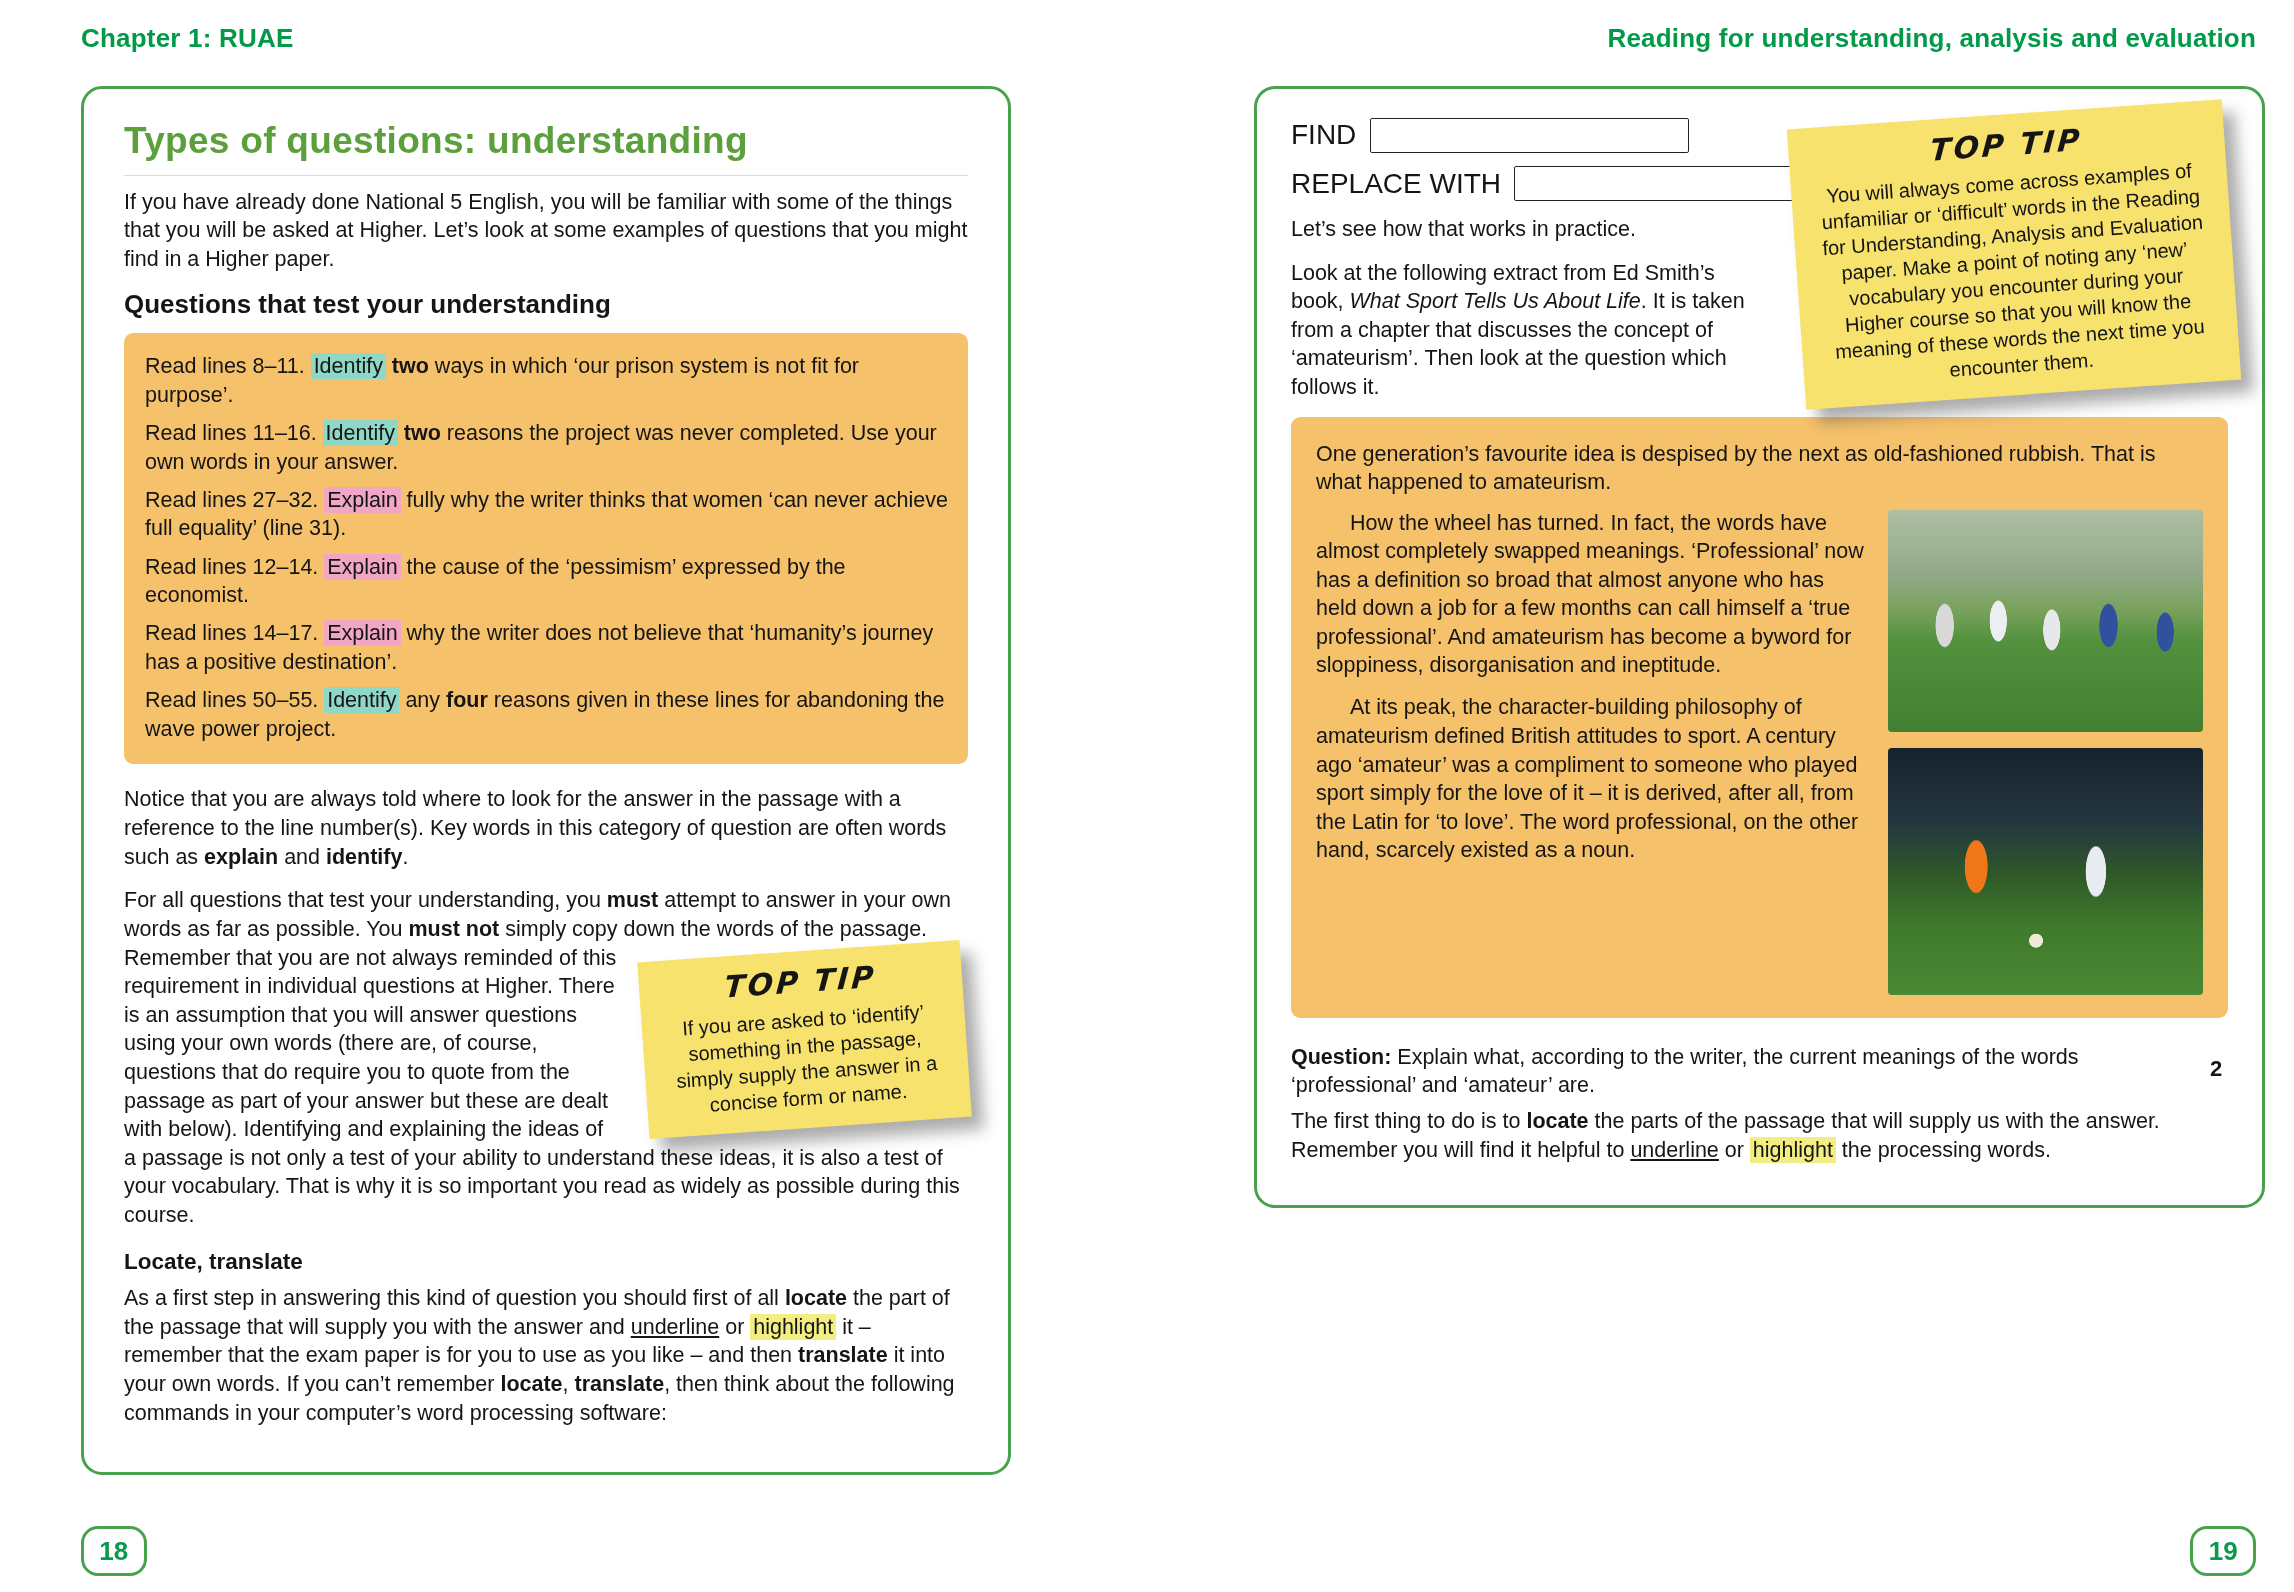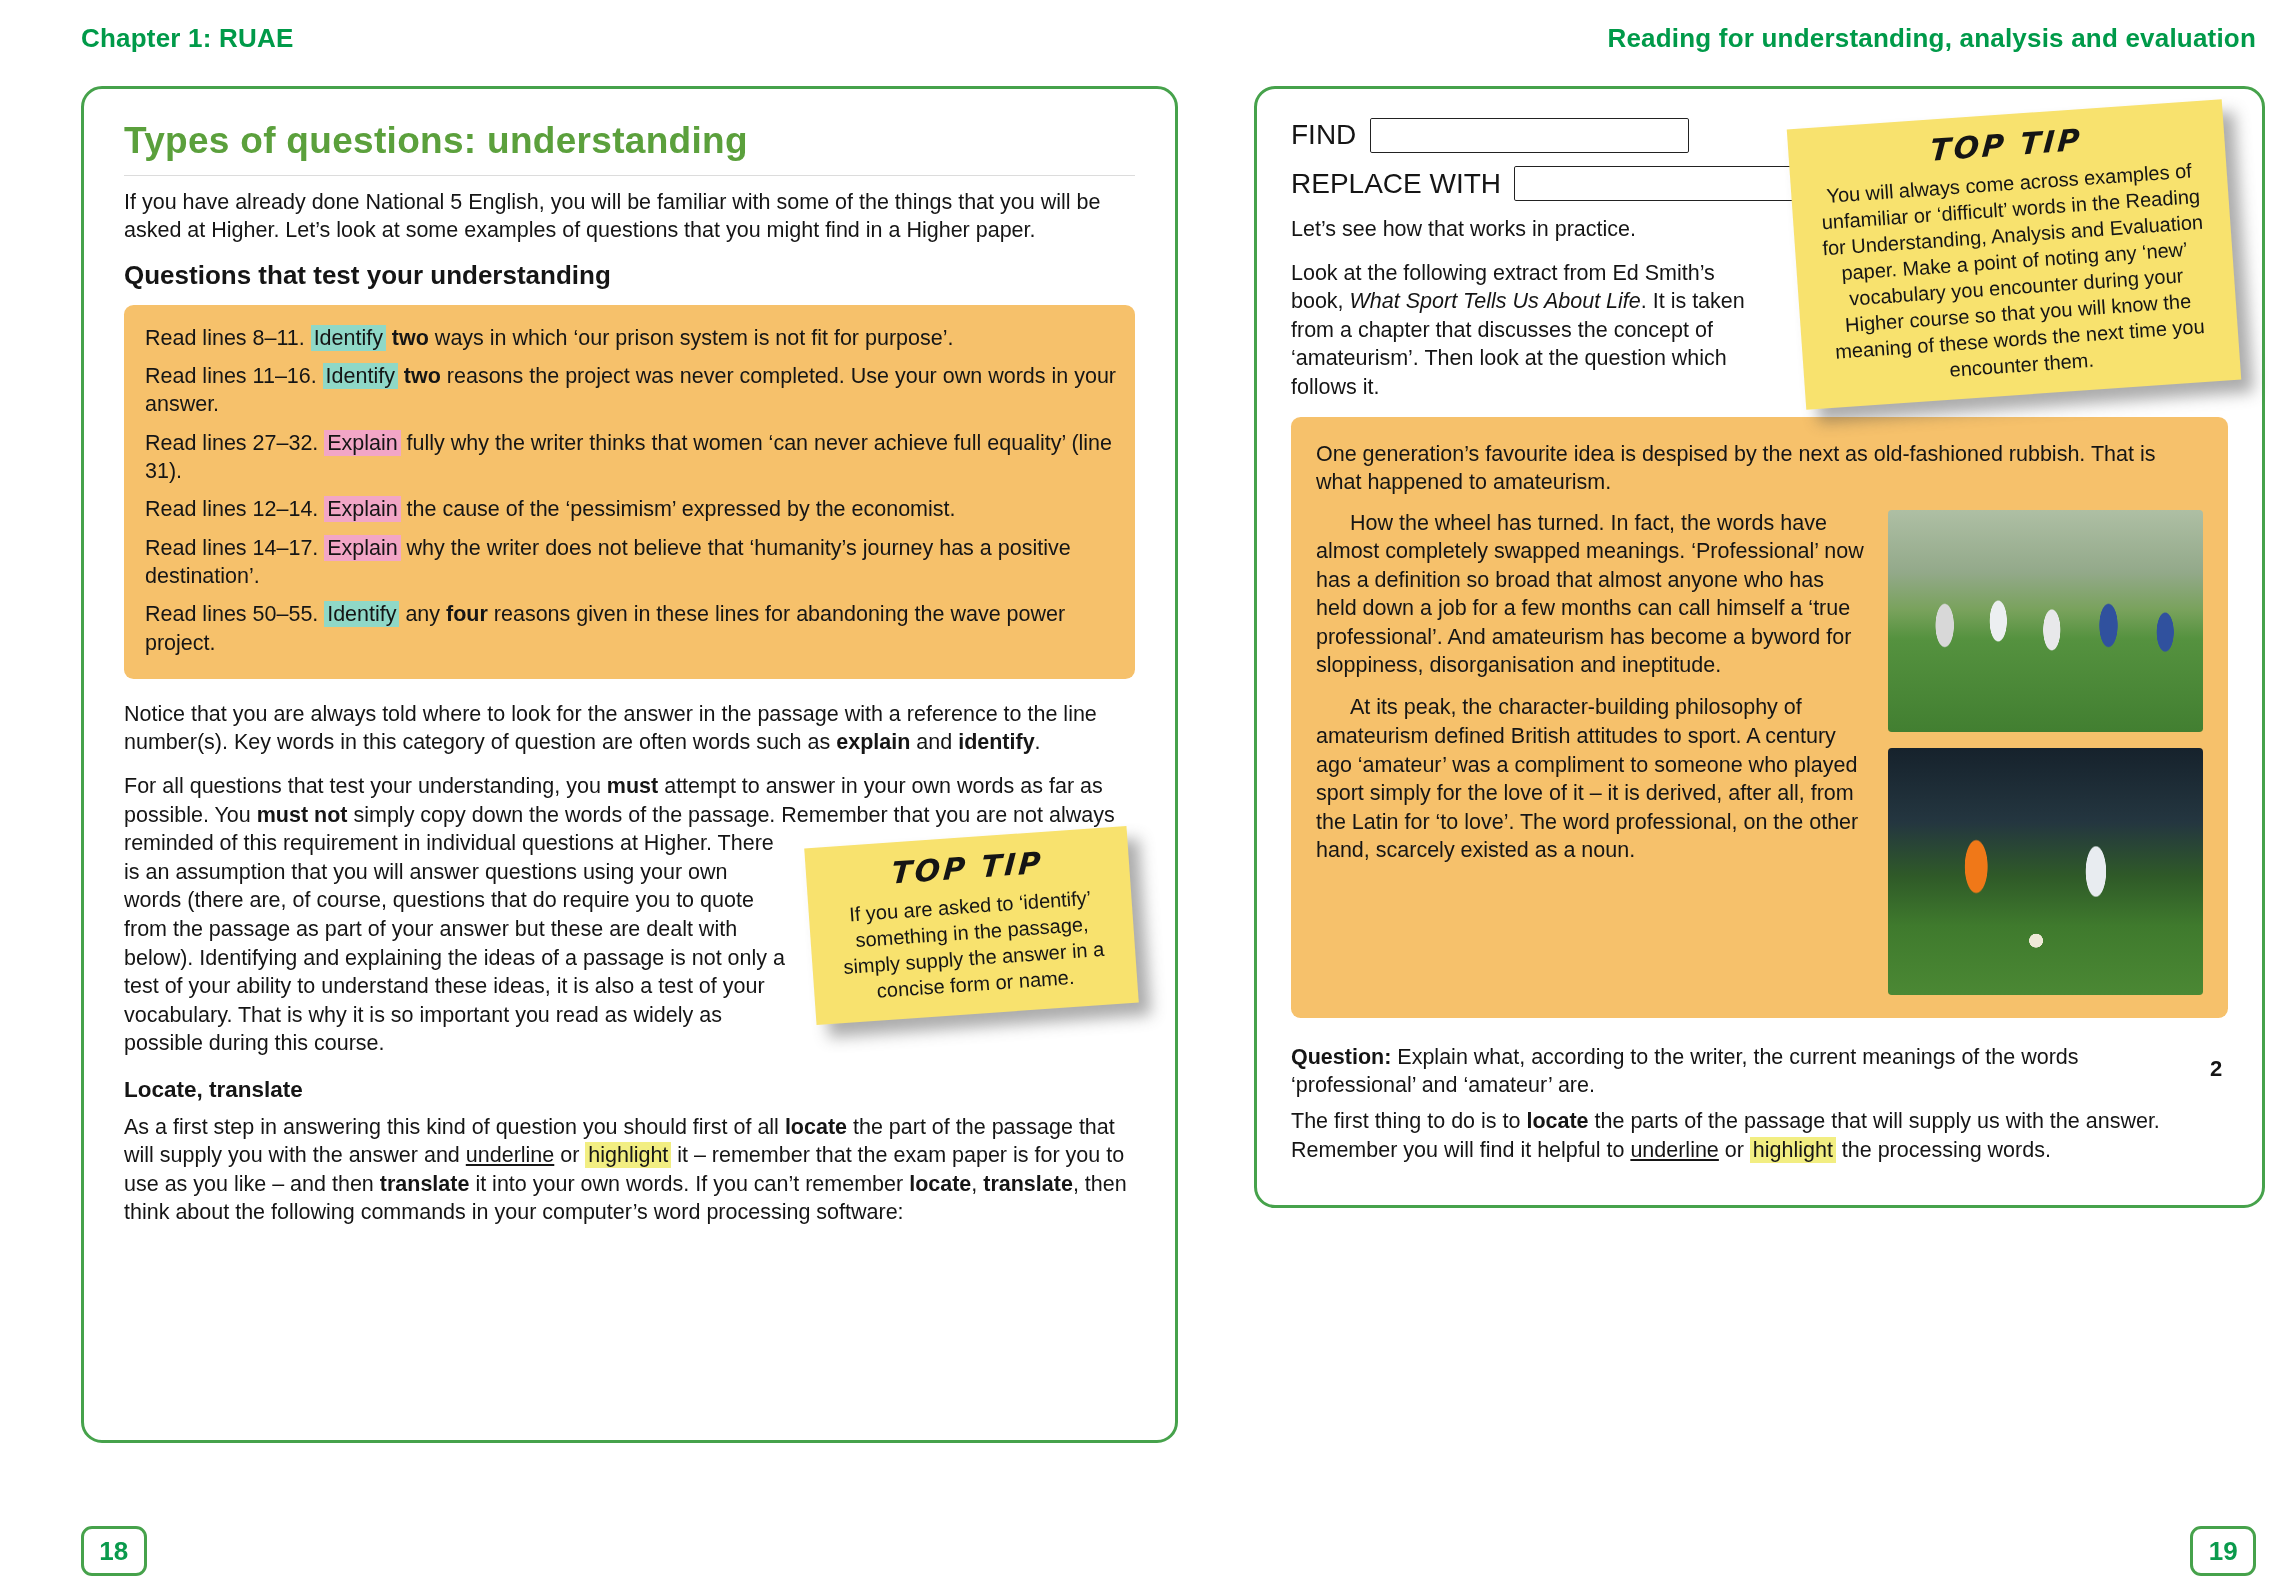--- a/index.html
+++ b/index.html
@@ -13,21 +13,21 @@
     overflow: hidden;
   }
 
   
   .hdr { position: absolute; top: 23px; font-size: 26px; font-weight: bold; color: #009a49; letter-spacing: 0.2px; }
   .hdr-left  { left: 81px; }
   .hdr-right { right: 38px; text-align: right; }
 
   
   .box { position: absolute; border: 3.8px solid #46a24b; border-radius: 21px; background: #fff; }
-  .box-left  { left: 81px;  top: 86px; width: 1097px; min-height: 1357px; padding: 27px 40px 29px; }
+  .box-left  { left: 81px;  top: 86px; width: 930px; min-height: 1357px; padding: 27px 40px 29px; }
   .box-right { left: 1254px; top: 86px; width: 1011px; min-height: 1063px; padding: 27px 34px 25px; }
 
   .title {
     margin: 3.8px 0 11.5px; font-size: 37px; font-weight: bold; color: #5ba03c;
     padding-bottom: 13.4px; border-bottom: 1.9px solid #dcdcdc; letter-spacing: 0.3px;
   }
   .body { font-size: 21.5px; line-height: 1.33; margin: 0 0 15.3px; }
   .subhead  { font-size: 26px;   font-weight: bold; margin: 3.8px 0 13.4px; }
   .minihead { font-size: 22.5px; font-weight: bold; margin: 3.8px 0 9.6px; }
 
@@ -95,21 +95,21 @@
   }
 
   
   .qline { display: flex; align-items: flex-start; margin: 0 0 7.6px; }
   .qtext { flex: 1; margin: 0; }
   .marks { font-weight: bold; font-size: 22px; margin: 13.4px 5.7px 0 42px; }
 
   
   .pagenum {
     position: absolute; top: 1526px;
-    border: 3.8px solid #46a24b; border-radius: 11px; background: #fff;
+    border: 3.8px solid #46a24b; border-radius: 17px; background: #fff;
     color: #0a9a4c; font-weight: bold; font-size: 26px;
     padding: 6.7px 15.3px;
   }
   .pn-left  { left: 81px; }
   .pn-right { right: 38px; }
 </style>
 </head>
 <body>
 
 <div>

